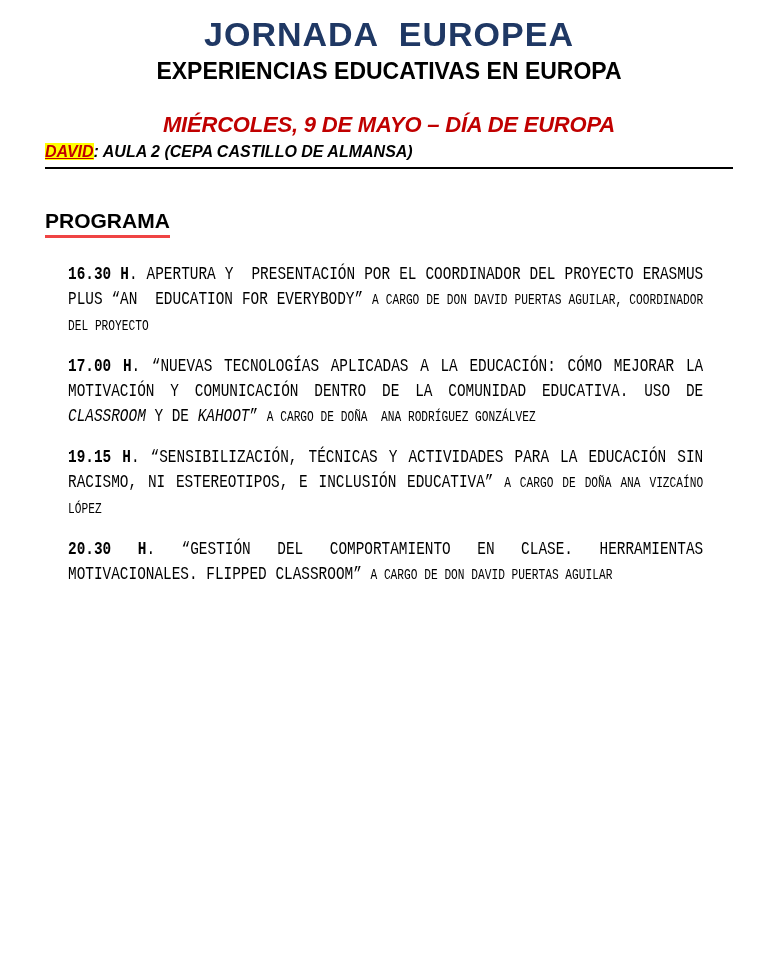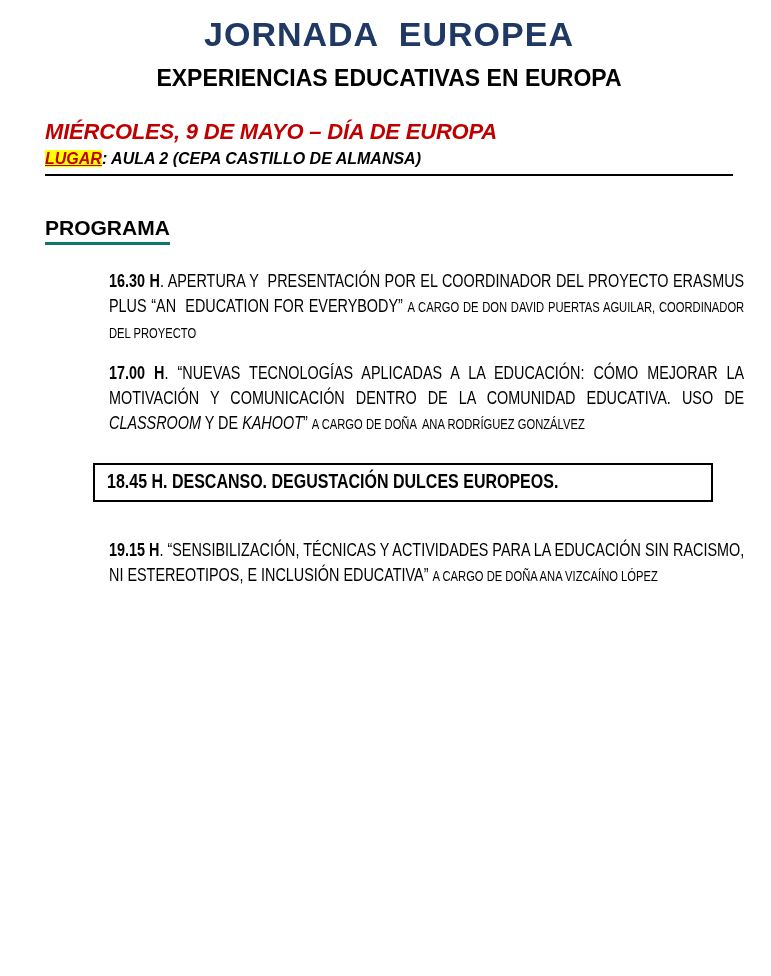--- a/index.html
+++ b/index.html
@@ -18,55 +18,57 @@
     color:var(--navy,#1F3864);
     font-size:34px; font-weight:bold;
     line-height:40px;
     letter-spacing:1px;
     white-space:pre-wrap;
   }
   .doc-subtitle {
     text-align:center;
     font-size:23px; font-weight:bold;
     line-height:30px;
-    margin-top:9px;
+    margin-top:2px;
   }
   .date-line {
     margin-top:25px;
     color:var(--red,#C00000);
     font-size:22px; font-weight:bold; font-style:italic;
     line-height:27px;
     letter-spacing:-0.2px;
+    text-align:center;
   }
   .location-line {
     margin-top:4px;
     font-size:16px; font-weight:bold; font-style:italic;
     line-height:20px;
     padding-bottom:5px;
     border-bottom:2px solid #000;
   }
   .location-label {
     background:var(--yellow,#FFFF00);
     color:var(--red,#C00000);
     text-decoration:underline;
   }
   .section-heading {
     margin-top:40px;
     font-size:21px; font-weight:bold;
     line-height:24px;
   }
   .section-heading .u {
     display:inline-block;
-    border-bottom:3px solid #0f766e;
+    border-bottom:3px solid #ef4444;
     padding-bottom:2px;
   }
   .program {
     margin-top:24px;
-    margin-left:64px;
+    margin-left:23px;
     width:635px;
+    font-family:Liberation Mono, monospace;
   }
   
   .cx { transform:scaleX(0.8); transform-origin:0 0; }
   .item { margin:0 0 15px 0; height:auto; }
   .item-text {
     width:794px;
     font-size:18px;
     line-height:25px;
     text-align:justify;
     white-space:pre-wrap;
@@ -91,34 +93,34 @@
 <body>
 
 <div class="page">
   <div class="doc-title">JORNADA  EUROPEA</div>
 
   <div class="doc-subtitle">EXPERIENCIAS EDUCATIVAS EN EUROPA</div>
 
   <div class="date-line">MIÉRCOLES, 9 DE MAYO – DÍA DE EUROPA</div>
 
   <div class="location-line">
-    <span class="location-label">LUGAR</span><span>: AULA 2 (CEPA CASTILLO DE ALMANSA)</span>
+    <span class="location-label">DAVID</span><span>: AULA 2 (CEPA CASTILLO DE ALMANSA)</span>
   </div>
 
   <div class="section-heading">
     <span class="u">PROGRAMA</span>
   </div>
 
   <div class="program">
       <div class="item">
         <p class="item-text cx" style="margin: 0px;"><span class="item-time">16.30 H</span><span class="item-title">. APERTURA Y  PRESENTACIÓN POR EL COORDINADOR DEL PROYECTO ERASMUS PLUS “AN  EDUCATION FOR EVERYBODY” </span><span class="item-speaker">A CARGO DE DON DAVID PUERTAS AGUILAR, COORDINADOR DEL PROYECTO</span></p>
       </div>
       <div class="item">
         <p class="item-text cx" style="margin: 0px;"><span class="item-time">17.00 H</span><span class="item-title">. “NUEVAS TECNOLOGÍAS APLICADAS A LA EDUCACIÓN: CÓMO MEJORAR LA MOTIVACIÓN Y COMUNICACIÓN DENTRO DE LA COMUNIDAD EDUCATIVA. USO DE <i>CLASSROOM</i> Y DE <i>KAHOOT</i>” </span><span class="item-speaker">A CARGO DE DOÑA  ANA RODRÍGUEZ GONZÁLVEZ</span></p>
       </div>
-      <div class="break-box">
-        <div class="break-inner cx">18.45 H. DESCANSO. DEGUSTACIÓN DULCES EUROPEOS.</div>
+      <div class="item">
+        <p class="item-text cx" style="margin: 0px;"><span class="item-time">19.15 H</span><span class="item-title">. “SENSIBILIZACIÓN, TÉCNICAS Y ACTIVIDADES PARA LA EDUCACIÓN SIN RACISMO, NI ESTEREOTIPOS, E INCLUSIÓN EDUCATIVA” </span><span class="item-speaker">A CARGO DE DOÑA ANA VIZCAÍNO LÓPEZ</span></p>
       </div>
       <div class="item">
-        <p class="item-text cx" style="margin: 0px;"><span class="item-time">19.15 H</span><span class="item-title">. “SENSIBILIZACIÓN, TÉCNICAS Y ACTIVIDADES PARA LA EDUCACIÓN SIN RACISMO, NI ESTEREOTIPOS, E INCLUSIÓN EDUCATIVA” </span><span class="item-speaker">A CARGO DE DOÑA ANA VIZCAÍNO LÓPEZ</span></p>
+        <p class="item-text cx" style="margin: 0px;"><span class="item-time">20.30 H</span><span class="item-title">. “GESTIÓN DEL COMPORTAMIENTO EN CLASE. HERRAMIENTAS MOTIVACIONALES. FLIPPED CLASSROOM” </span><span class="item-speaker">A CARGO DE DON DAVID PUERTAS AGUILAR</span></p>
       </div>
     </div>
 </div>
 
 </body></html>

